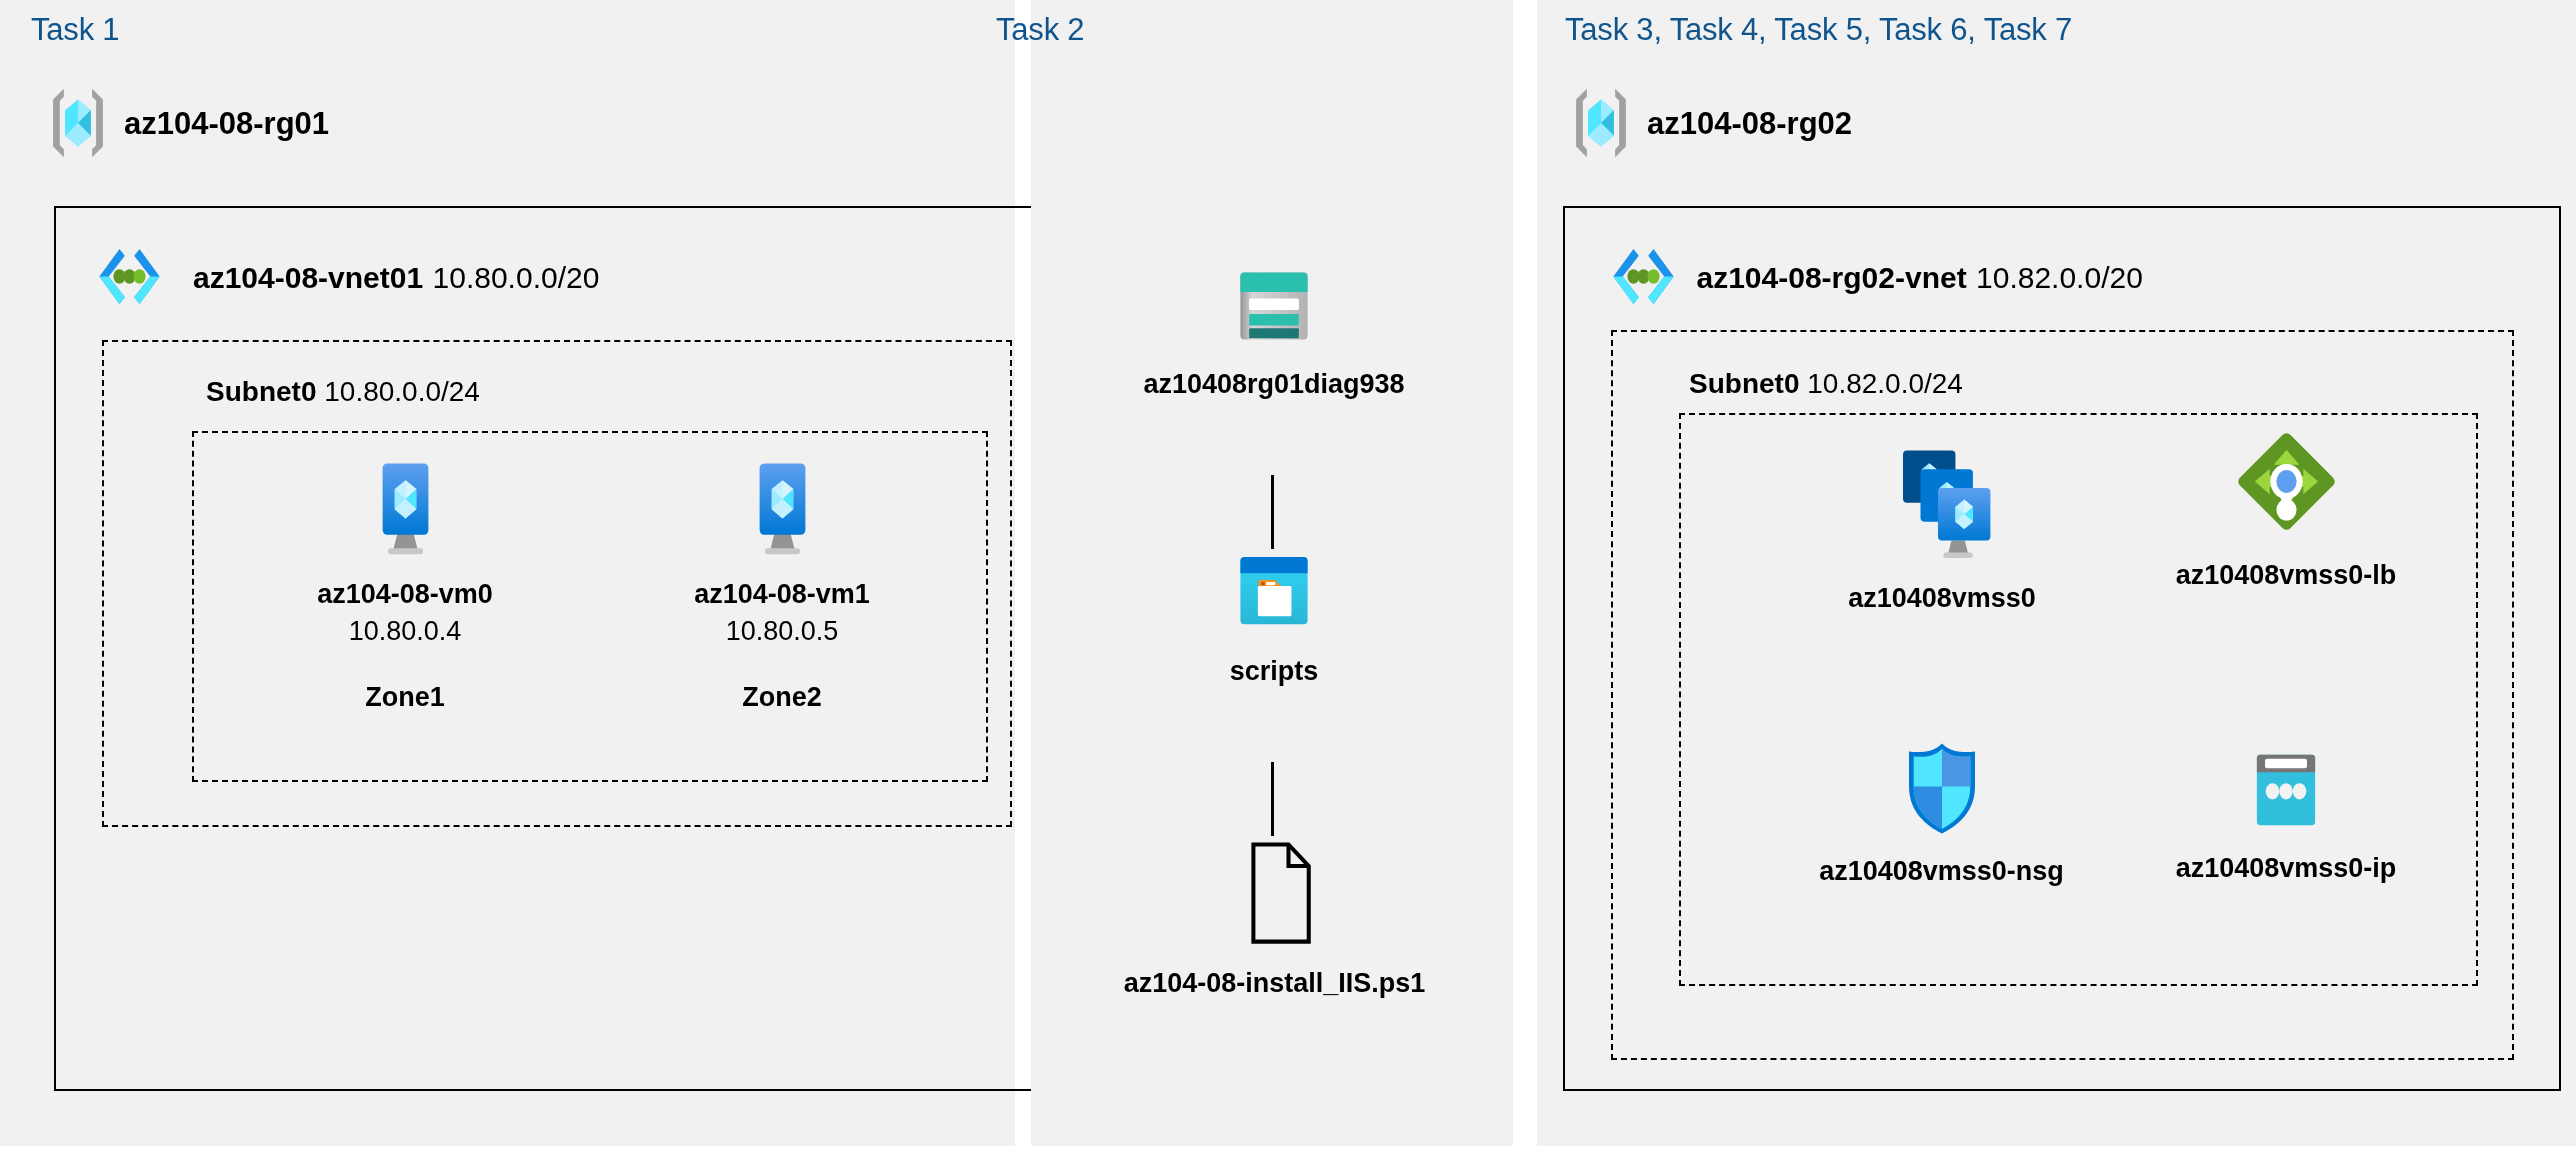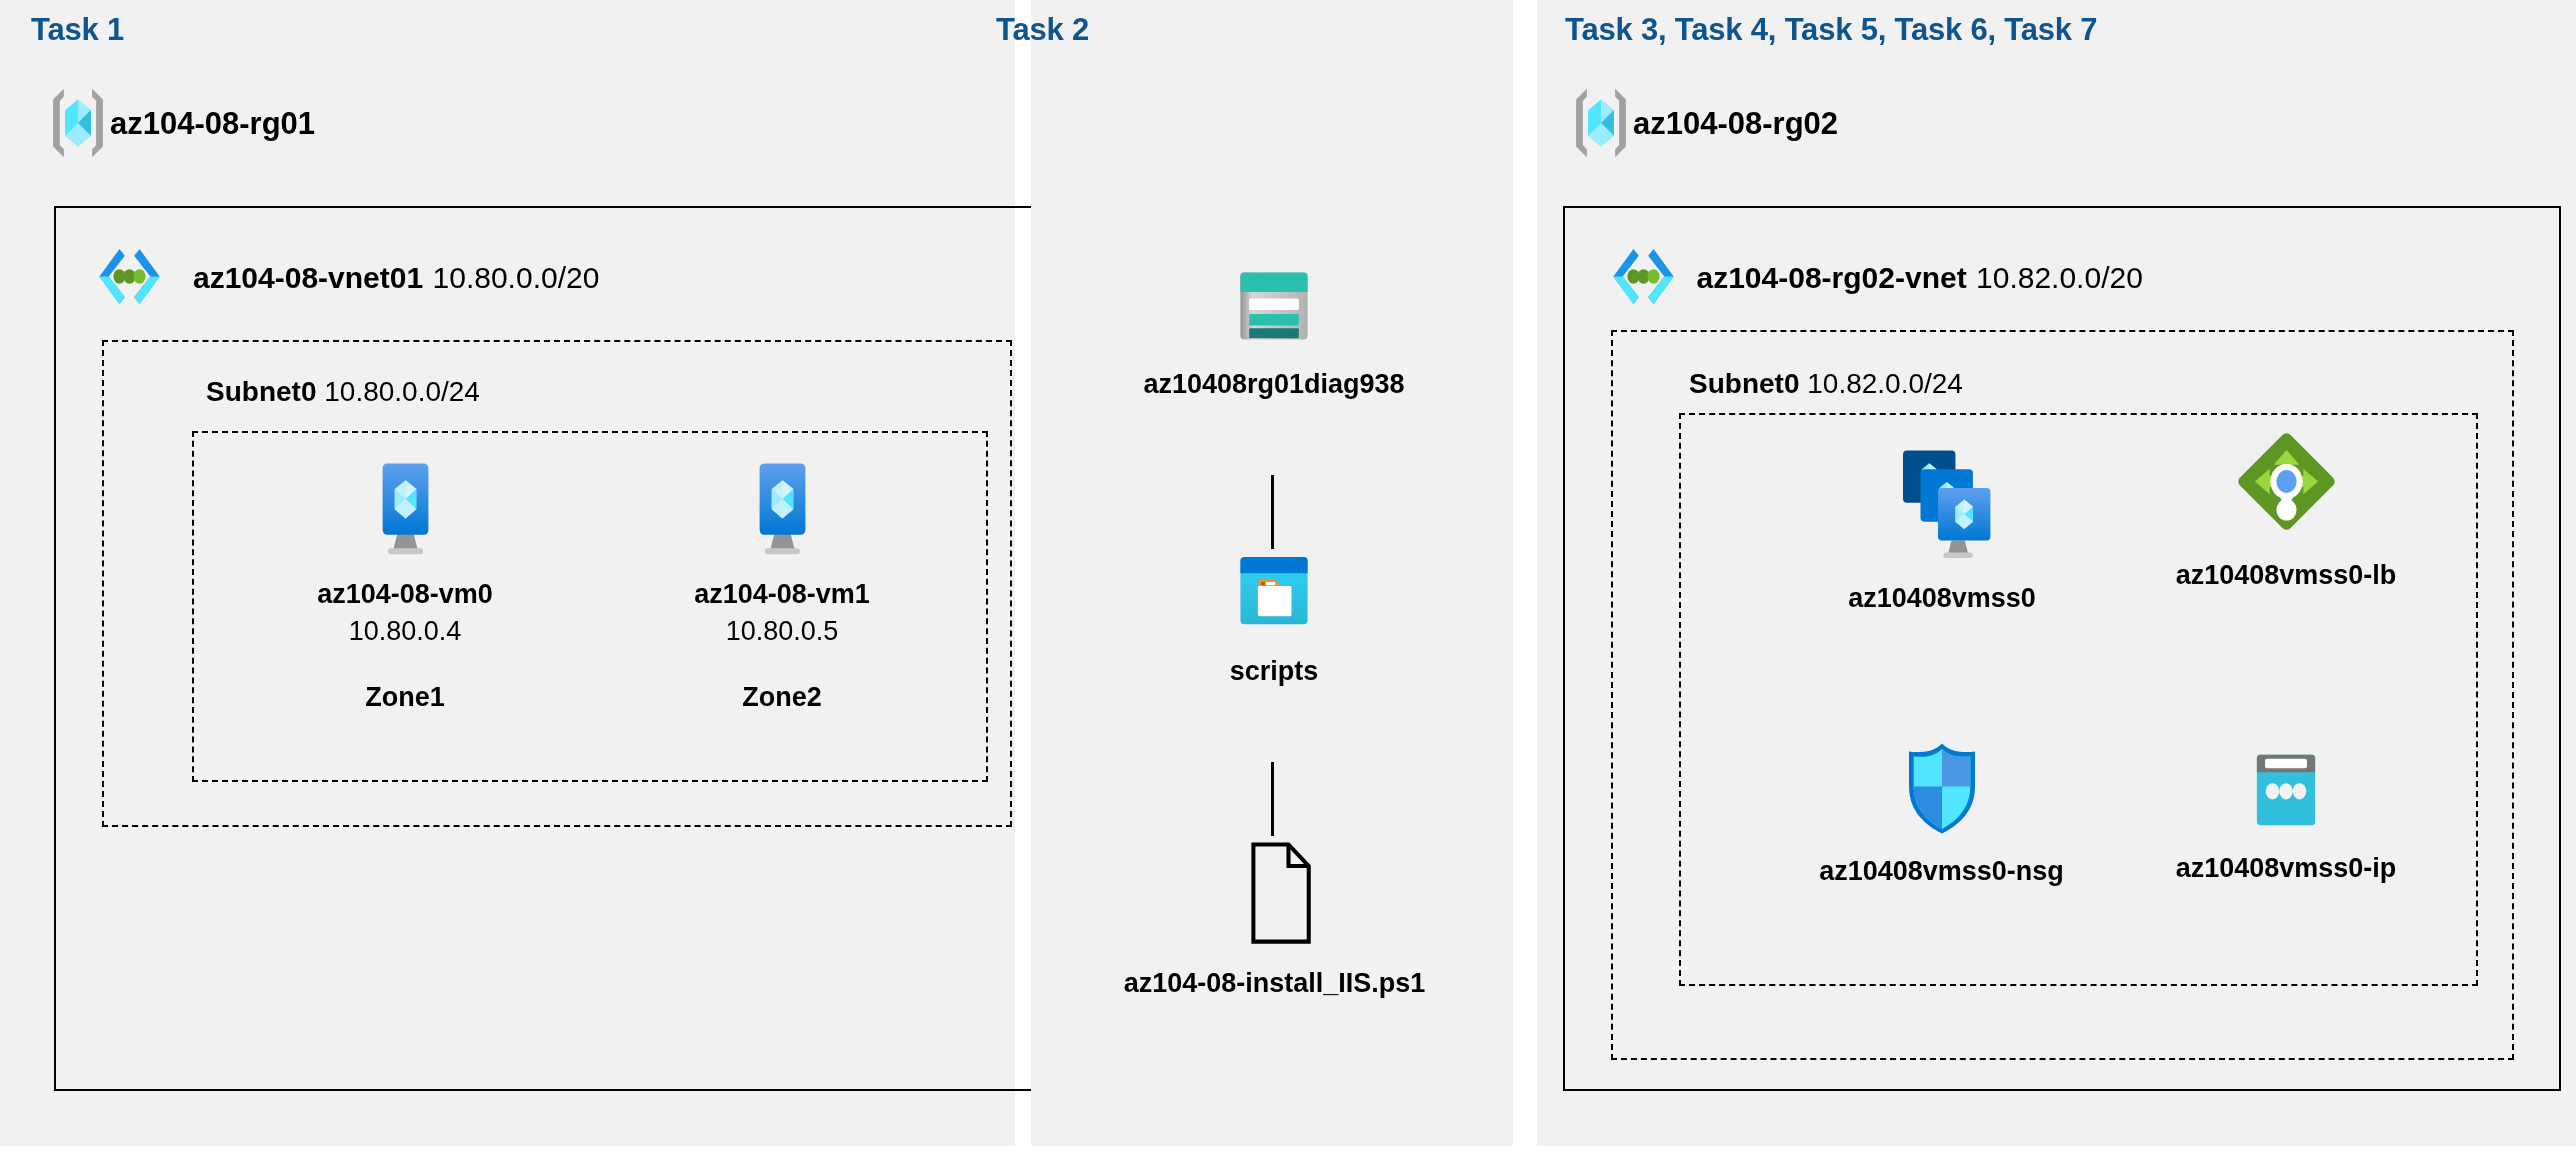--- a/index.html
+++ b/index.html
@@ -3,24 +3,24 @@
 <meta charset="utf-8">
 <style>
   html,body{margin:0;padding:0;background:#ffffff;}
   body{
     width:2576px;height:1166px;position:relative;overflow:hidden;
     font-family:"Liberation Sans", sans-serif;
     -webkit-font-smoothing:antialiased;
   }
   .panel{position:absolute;background:#f1f1f1;}
   .task-title{
-    position:absolute;font-weight:bold;color:#0f548c;
+    position:absolute;font-weight:normal;color:#0f548c;
     font-size:31px;letter-spacing:-0.2px;white-space:nowrap;text-align:right;
   }
-  .rg-row{position:absolute;display:flex;align-items:center;gap:3px;}
+  .rg-row{position:absolute;display:flex;align-items:center;gap:17px;}
   .rg-label{font-size:31px;font-weight:bold;color:#000;white-space:nowrap;}
   .solidbox{position:absolute;border:2.7px solid #000;box-sizing:border-box;background:transparent;}
   .dashbox{position:absolute;border:2.7px dashed #000;box-sizing:border-box;background:transparent;}
   .vnet-row{position:absolute;display:flex;align-items:center;gap:17.5px;}
   .vnet-name{font-size:30px;font-weight:bold;color:#000;white-space:nowrap;}
   .vnet-cidr{font-size:30px;font-weight:normal;color:#000;white-space:nowrap;margin-left:9.4px;}
   .subnet-label{position:absolute;font-size:28px;white-space:nowrap;margin-top:9px;}
   .subnet-label b{font-weight:bold;}
   .subnet-label span{font-weight:normal;}
   .node{position:absolute;display:flex;flex-direction:column;align-items:center;}

